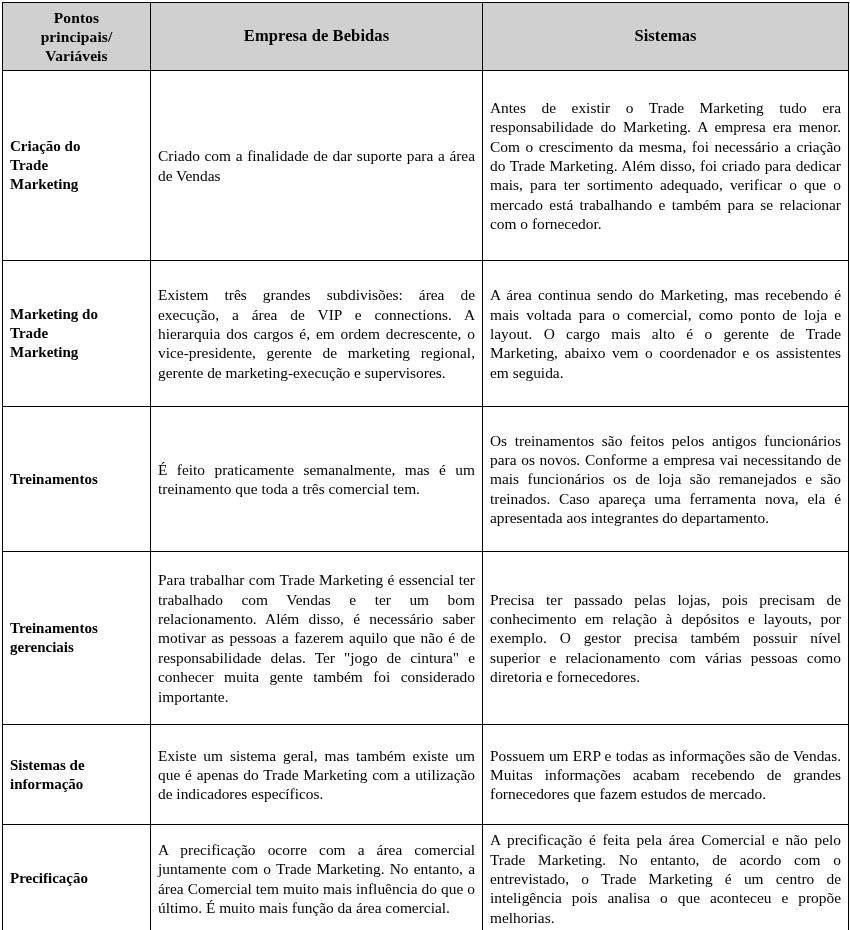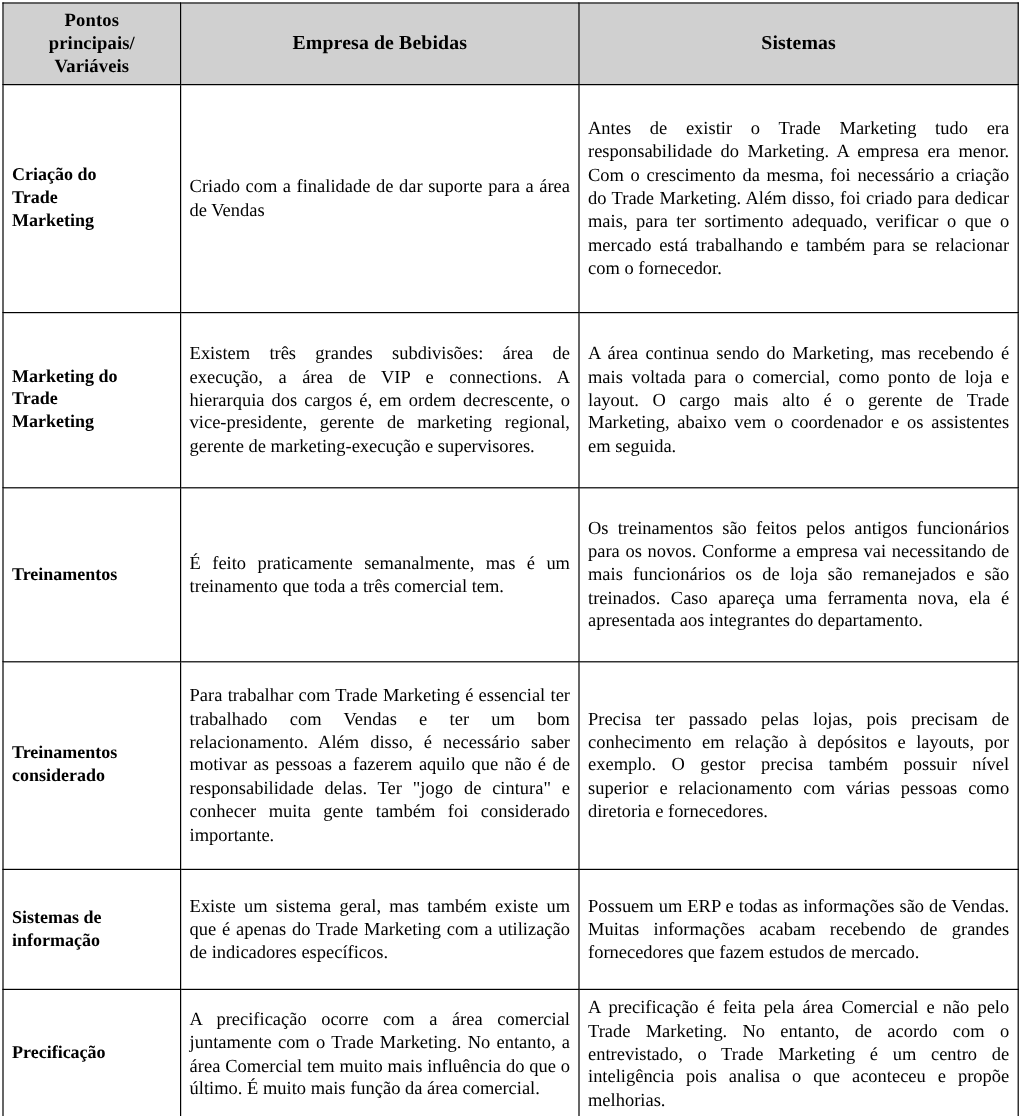--- a/index.html
+++ b/index.html
@@ -154,21 +154,21 @@
           <span class="cell-text">É feito praticamente semanalmente, mas é um treinamento que toda a três comercial tem.</span>
         </td>
         <td class="text-cell retailer-cell">
           <span class="cell-text">Os treinamentos são feitos pelos antigos funcionários para os novos. Conforme a empresa vai necessitando de mais funcionários os de loja são remanejados e são treinados. Caso apareça uma ferramenta nova, ela é apresentada aos integrantes do departamento.</span>
         </td>
       </tr>
 
       <tr class="row-habilidades">
         <td class="label-cell">
           <span>Treinamentos</span><br>
-          <span>considerado</span>
+          <span>gerenciais</span>
         </td>
         <td class="text-cell company-cell">
           <span class="cell-text">Para trabalhar com Trade Marketing é essencial ter trabalhado com Vendas e ter um bom relacionamento. Além disso, é necessário saber motivar as pessoas a fazerem aquilo que não é de responsabilidade delas. Ter "jogo de cintura" e conhecer muita gente também foi considerado importante.</span>
         </td>
         <td class="text-cell retailer-cell">
           <span class="cell-text">Precisa ter passado pelas lojas, pois precisam de conhecimento em relação à depósitos e layouts, por exemplo. O gestor precisa também possuir nível superior e relacionamento com várias pessoas como diretoria e fornecedores.</span>
         </td>
       </tr>
 
       <tr class="row-sistemas">

